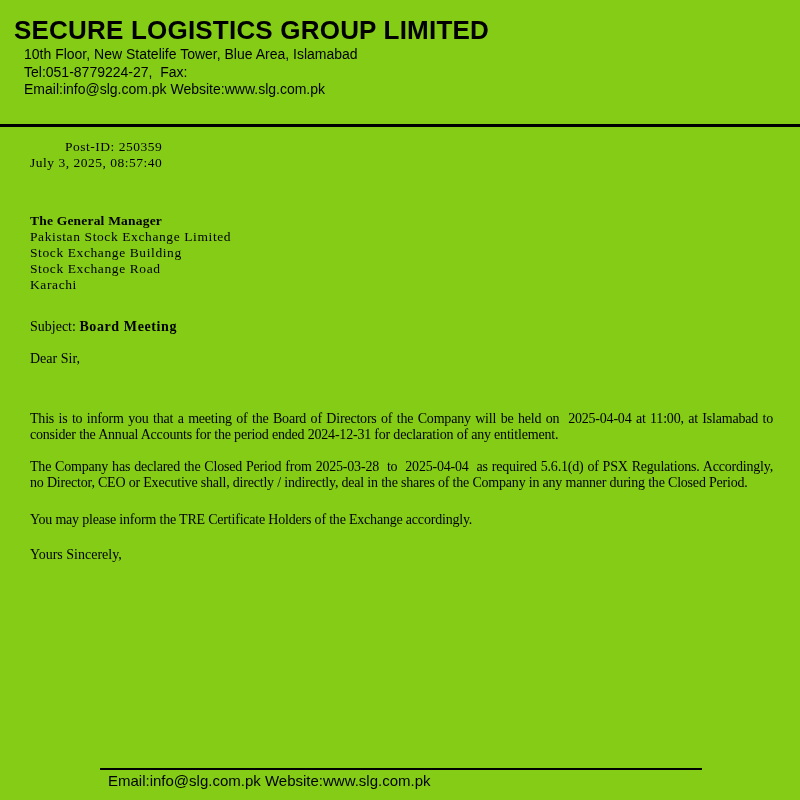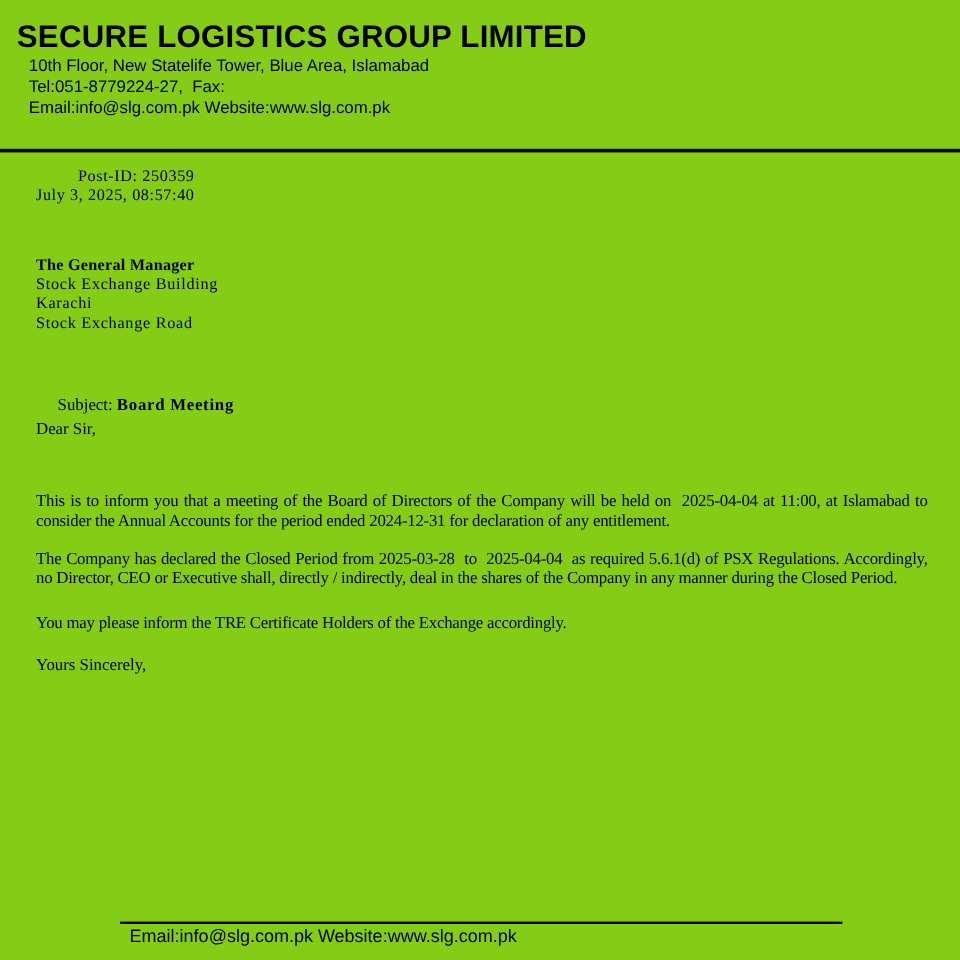--- a/index.html
+++ b/index.html
@@ -66,23 +66,22 @@
   }
   .recipient-name {
     font-weight: bold;
     letter-spacing: 0.2px;
   }
 
   
   .subject-line {
     position: absolute;
     left: 30px;
-    top: 331px;
+    top: 319px;
     font-size: 14px;
-    margin-left: 18px;
   }
   .subject-value {
     font-weight: bold;
     letter-spacing: 0.6px;
   }
   .salutation {
     position: absolute;
     left: 30px;
     top: 351px;
     font-size: 14px;
@@ -138,23 +137,24 @@
 
   <div class="top-divider" style="background: rgb(0, 0, 0);"></div>
 
   <div class="meta-block">
     <div>Post-ID: 250359</div>
     <div>July 3, 2025, 08:57:40</div>
   </div>
 
   <div class="recipient-block">
     <div class="recipient-name">The General Manager</div>
+    <div>Pakistan Stock Exchange Limited</div>
     <div>Stock Exchange Building</div>
+    <div>Stock Exchange Road</div>
     <div>Karachi</div>
-    <div>Stock Exchange Road</div>
   </div>
 
   <div class="subject-line">
     <span>Subject: </span><span class="subject-value">Board Meeting</span>
   </div>
 
   <div class="salutation">Dear Sir,</div>
 
   <p class="body-para para-1">This is to inform you that a meeting of the Board of Directors of the Company will be held on &nbsp;2025-04-04 at 11:00, at Islamabad to consider the Annual Accounts for the period ended 2024-12-31 for declaration of any entitlement.</p>
   <p class="body-para para-2">The Company has declared the Closed Period from 2025-03-28 &nbsp;to &nbsp;2025-04-04 &nbsp;as required 5.6.1(d) of PSX Regulations. Accordingly, no Director, CEO or Executive shall, directly / indirectly, deal in the shares of the Company in any manner during the Closed Period.</p>

